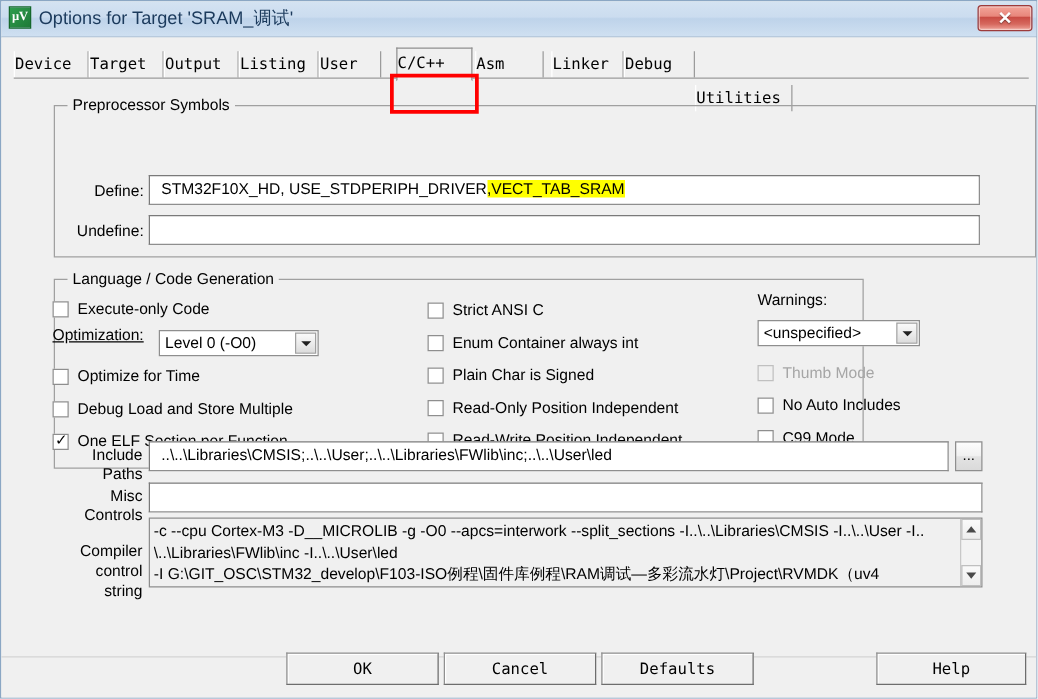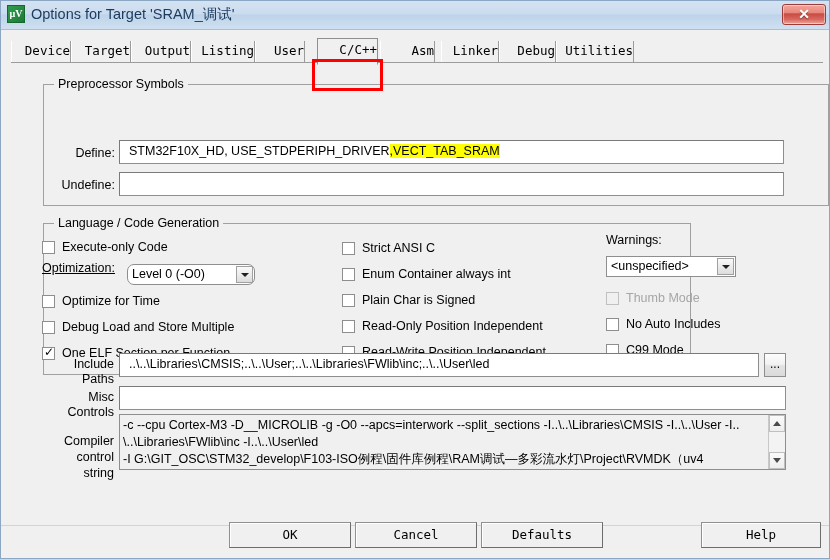--- a/index.html
+++ b/index.html
@@ -93,21 +93,21 @@
   }
   .tab {
     position: absolute;
     top: 3px;
     height: 21px;
     box-sizing: border-box;
     font-family: "DejaVu Sans Mono", monospace;
     font-size: 12.5px;
     color: #000000;
     line-height: 19px;
-    text-align: right;
+    text-align: left;
     background: #f0f0f0;
     border-left: 1px solid #ffffff;
     border-right: 1px solid #9b9b9b;
     white-space: nowrap;
   }
   .tab.selected {
     top: 0px;
     height: 27px;
     line-height: 22px;
     background: #f0f0f0;
@@ -351,21 +351,21 @@
     <div id="tabstrip">
         <div class="tab" style="left: 0px; width: 60px;">Device</div>
         <div class="tab" style="left: 60px; width: 60px;">Target</div>
         <div class="tab" style="left: 120px; width: 60px;">Output</div>
         <div class="tab" style="left: 180px; width: 64px;">Listing</div>
         <div class="tab" style="left: 244px; width: 50px;">User</div>
         <div class="tab selected" style="left: 306px; width: 61px;">C/C++</div>
         <div class="tab" style="left: 369px; width: 55px;">Asm</div>
         <div class="tab" style="left: 430px; width: 58px;">Linker</div>
         <div class="tab" style="left: 488px; width: 57px;">Debug</div>
-        <div class="tab" style="left: 545px; width: 78px;">Utilities</div>
+        <div class="tab" style="left: 545px; width: 78px; margin-top: 27px;">Utilities</div>
       </div>
     <div id="tab-underline"></div>
     <div id="tab-highlight-rect"></div>
 
     <div class="groupbox" style="left:22px; top:54px; width:786px; height:122px;">
       <div class="groupbox-label">Preprocessor Symbols</div>
     </div>
     <div class="lbl right" style="left:34px; top:116px; width:80px;">Define:</div>
     <div class="textbox" style="left:118px; top:110px; width:665px; height:24px;">
       <span>STM32F10X_HD, USE_STDPERIPH_DRIVER</span><span class="hl">,VECT_TAB_SRAM</span>
@@ -376,21 +376,21 @@
     <div class="groupbox" style="left:22px; top:193px; width:648px; height:152px;">
       <div class="groupbox-label">Language / Code Generation</div>
     </div>
 
     <div class="checkbox-row" style="left:41px; top:210px; width:250px;">
       <span class="cb"></span>
       <span class="cb-label">Execute-only Code</span>
     </div>
 
     <div class="lbl" style="left:41px; top:231px;text-decoration:underline;">Optimization:</div>
-    <div class="combo" style="left:126px; top:234px; width:128px;border-radius:7px;">
+    <div class="combo" style="left:126px; top:234px; width:128px;">
       <span class="val">Level 0 (-O0)</span>
       <span class="arrowbtn">
           <span class="tri"></span>
         </span>
     </div>
 
     <div class="checkbox-row" style="left:41px; top:264px; width:250px;">
       <span class="cb"></span>
       <span class="cb-label">Optimize for Time</span>
     </div>

